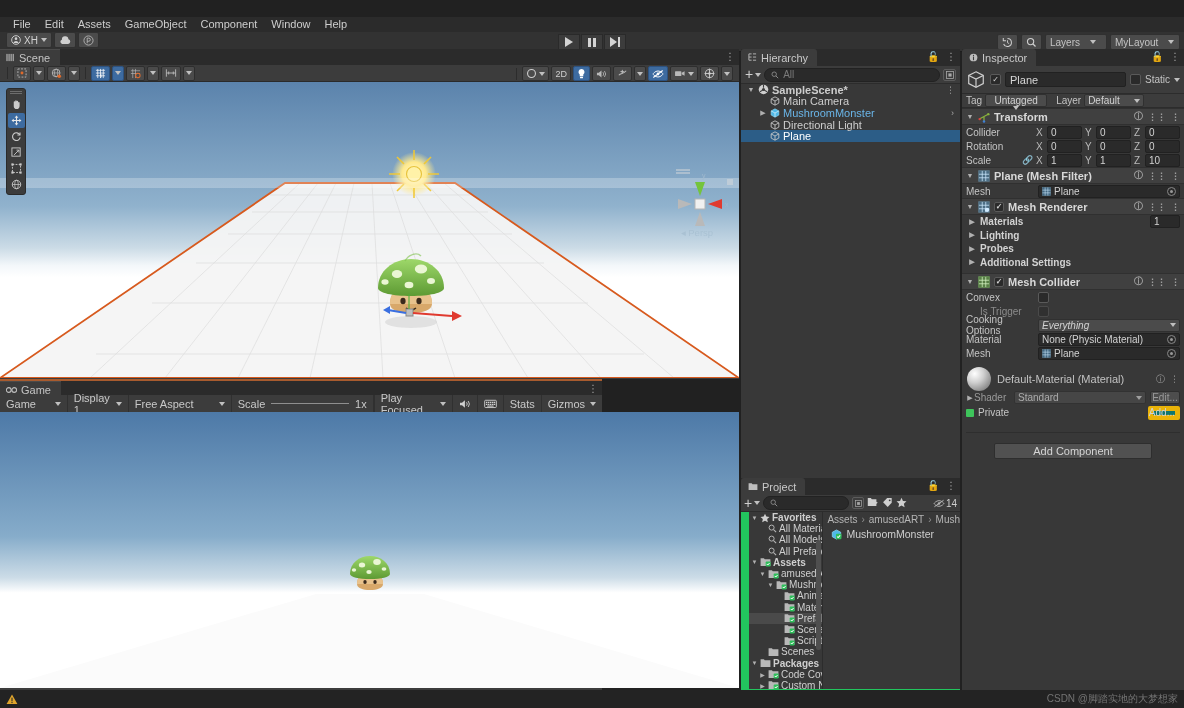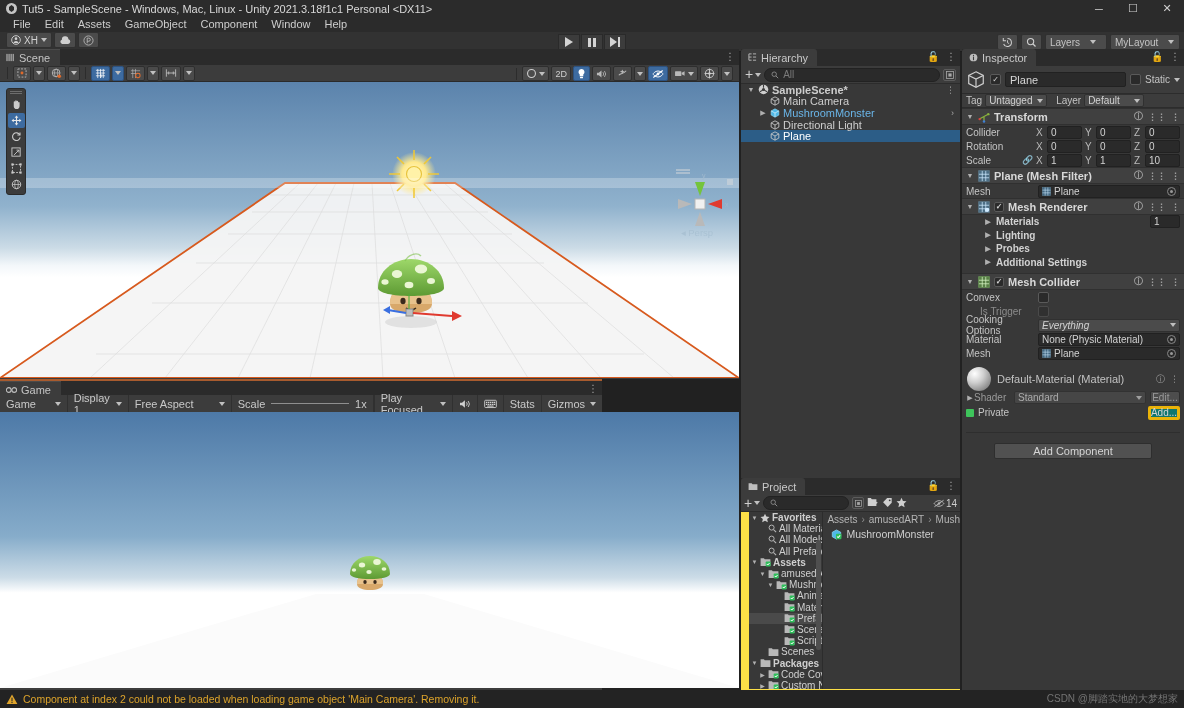--- a/index.html
+++ b/index.html
@@ -120,21 +120,21 @@
                padding:0 4px; border-bottom:1px solid #2c2c2c; }
   .search-field { flex:1; height:14px; background:#2a2a2a; border:1px solid #222;
                   border-radius:7px; display:flex; align-items:center; padding:0 6px; gap:4px;
                   font-size:10px; color:#7a7a7a; }
   .h-row { height:11.6px; display:flex; align-items:center; font-size:11px; color:#cdcdcd;
            padding-left:4px; gap:3px; white-space:nowrap; }
   .h-row.sel { background:#2c5d87; color:#fff; }
   .arrow { width:8px; font-size:7px; color:#b0b0b0; text-align:center; flex:none; }
 
   
-  #project-panel { left:741px; top:478px; width:219px; height:212px; background:#fde047; }
+  #project-panel { left:741px; top:478px; width:219px; height:212px; background:#22c55e; }
   .p-toolbar { height:17px; background:#3c3c3c; display:flex; align-items:center; gap:3px;
                padding:0 3px; border-bottom:1px solid #2c2c2c; }
   .p-body { display:flex; height:177px;padding-left:8px; }
   .p-tree { width:98px; background:#383838; overflow:hidden; position:relative; }
   .p-right { flex:1; background:#383838; border-left:1px solid #2c2c2c; }
   .breadcrumb { height:15px; display:flex; align-items:center; gap:4px; padding-left:4px;
                 font-size:10px; color:#b5b5b5; background:#383838; white-space:nowrap; }
   .p-row { height:11.2px; display:flex; align-items:center; font-size:10px; color:#cfcfcf;
            gap:2px; white-space:nowrap; }
   .p-row.sel { background:#4a4a4a; }
@@ -162,49 +162,40 @@
   .flabel { width:72px; flex:none; }
   .num { height:13px; background:#2a2a2a; border:1px solid #212121; border-radius:2px;
          display:flex; align-items:center; padding:0 3px; font-size:10px; color:#d2d2d2; flex:1; }
   .axis { width:11px; text-align:left; color:#b9b9b9; flex:none; }
   .objfield { height:13px; background:#2a2a2a; border:1px solid #212121; border-radius:2px;
               display:flex; align-items:center; padding:0 3px; gap:3px; font-size:10px;
               color:#d2d2d2; flex:1; }
   .objfield .circ { margin-left:auto; width:9px;height:9px;border:1px solid #888;border-radius:50%;
                     display:flex;align-items:center;justify-content:center; }
   .objfield .circ:after{content:"";width:3px;height:3px;background:#999;border-radius:50%;}
-  .foldrow { height:13.5px; display:flex; align-items:center; gap:4px; padding-left:22px;
+  .foldrow { height:13.5px; display:flex; align-items:center; gap:4px; padding-left:6px;
              font-size:10px; font-weight:bold; color:#d2d2d2; }
   .mat-preview { width:24px;height:24px;border-radius:50%;
                  background:radial-gradient(circle at 32% 28%, #ffffff 0%, #cfcfcf 38%, #8e8e8e 75%, #6a6a6a 100%); }
   .addcomp { width:158px; height:16px; margin:10px auto 0; background:#515151;
              border:1px solid #2e2e2e; border-radius:2px; display:flex; align-items:center;
              justify-content:center; font-size:11px; color:#d5d5d5; }
 
   
   .statusbar { position:absolute; left:0; bottom:0; width:1184px; height:18px;
                background:#232323; display:flex; align-items:center; padding-left:6px; gap:5px; }
   .status-text { font-size:10.5px; color:#dca32b; white-space:nowrap; }
   .watermark { position:absolute; right:6px; font-size:10px; color:#8e8e8e; opacity:.75;}
   .scrollv { position:absolute; right:0; top:0; width:5px; background:#4f4f4f; border-radius:3px; }
 </style>
 </head>
 <body>
 
 <div class="app">
 
-  <div class="titlebar">
-    <div class="unity-logo"></div>
-    <div class="ttitle">Tut5 - SampleScene - Windows, Mac, Linux - Unity 2021.3.18f1c1 Personal &lt;DX11&gt;</div>
-    <div class="winbtns">
-      <div class="winbtn">─</div>
-      <div class="winbtn">☐</div>
-      <div class="winbtn close">✕</div>
-    </div>
-  </div>
 
   <div class="menubar">
     <div class="menuitem">File</div>
     <div class="menuitem">Edit</div>
     <div class="menuitem">Assets</div>
     <div class="menuitem">GameObject</div>
     <div class="menuitem">Component</div>
     <div class="menuitem">Window</div>
     <div class="menuitem">Help</div>
   </div>
@@ -1019,21 +1010,21 @@
         <div class="name-field">
           <span>Plane</span>
         </div>
         <div class="chk"></div>
         <span style="font-size:10px;">Static</span>
         <span class="caret"></span>
       </div>
 
       <div class="taglayer">
         <span>Tag</span>
-        <div class="dd" style="width:62px;">
+        <div class="dd" style="width:62px;flex-direction:column;">
           <span>Untagged</span>
           <span class="caret"></span>
         </div>
         <span style="margin-left:6px;">Layer</span>
         <div class="dd" style="width:60px;">
           <span>Default</span>
           <span class="caret"></span>
         </div>
       </div>
 
@@ -1241,35 +1232,34 @@
         </div>
         <div style="width:30px;height:13px;margin-left:4px;background:#4d4d4d;border:1px solid #2e2e2e;
                     border-radius:2px;display:flex;align-items:center;justify-content:center;
                     font-size:10px;color:#9a9a9a;">
           <span>Edit...</span>
         </div>
       </div>
       <div class="frow" style="height:15px;">
         <span style="width:8px;height:8px;background:#3ec45b;border-radius:1px;display:inline-block;margin-right:4px;"></span>
         <span style="flex:1;">Private</span>
-        <div style="width:32px;height:14px;background:#0f766e;border:3px solid #eab308;border-radius:2px;
-                    display:flex;align-items:center;justify-content:center;font-size:10px;color:#d2d2d2;">
+        <div style="width:32px;height:14px;background:#0f766e;border:5px solid #eab308;border-radius:2px;
+                    display:flex;align-items:center;justify-content:flex-end;font-size:10px;color:#d2d2d2;">
           <span>Add...</span>
         </div>
       </div>
 
       <div style="height:1px;background:#2e2e2e;margin:12px 4px 0;"></div>
       <div class="addcomp">
         <span>Add Component</span>
       </div>
     </div>
   </div>
 
   <div class="statusbar">
     <svg width="12" height="11" viewBox="0 0 13 12">
       <path d="M6.5 0.6 12.4 11H0.6z" fill="#e0a52c"></path>
       <rect x="5.9" y="4" width="1.2" height="4" fill="#2b2b2b"></rect>
       <rect x="5.9" y="8.7" width="1.2" height="1.2" fill="#2b2b2b"></rect>
     </svg>
-    <span class="status-text">Component at index 2 could not be loaded when loading game object 'Main Camera'. Removing it.</span>
     <span class="watermark">CSDN @脚踏实地的大梦想家</span>
   </div>
 </div>
 
 </body></html>

